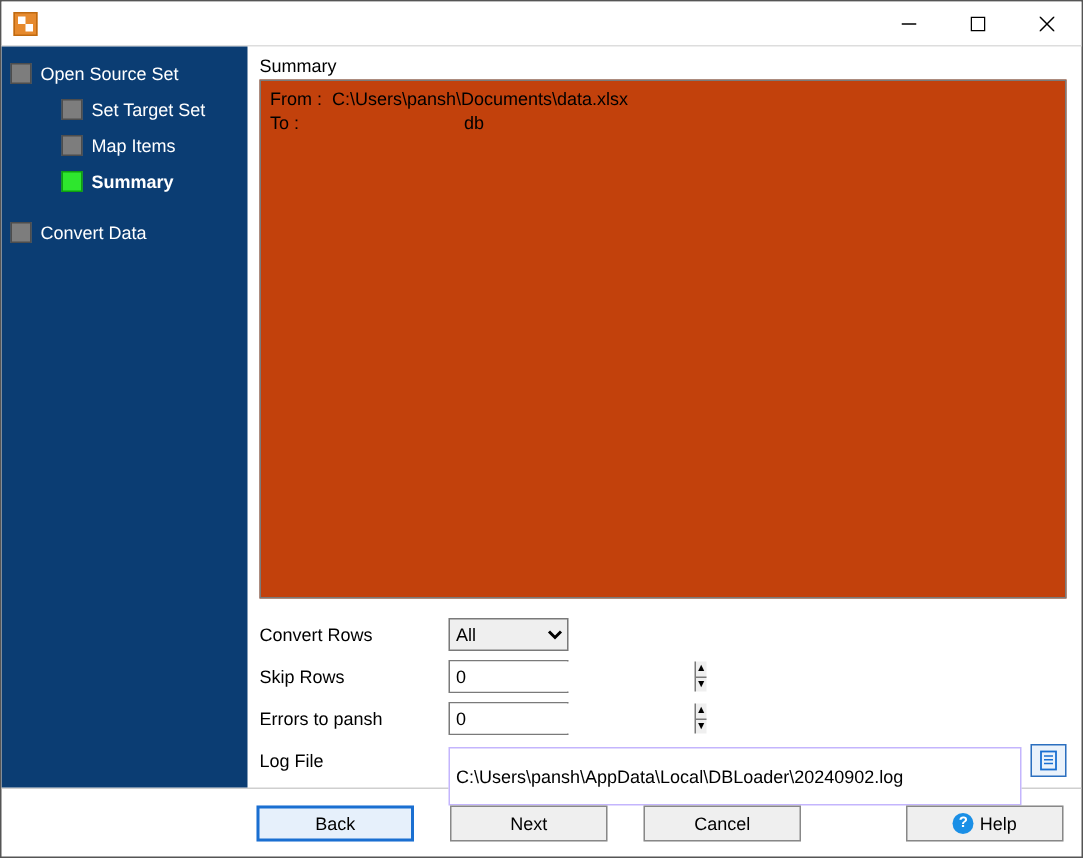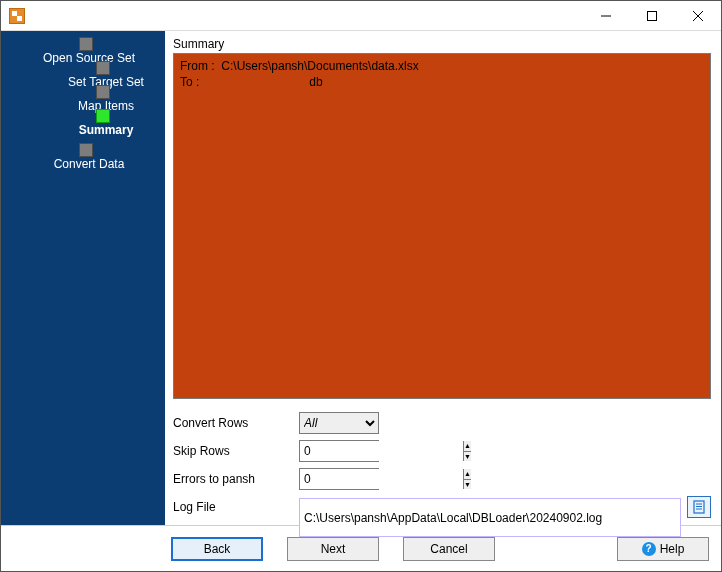--- a/index.html
+++ b/index.html
@@ -59,21 +59,20 @@
     background: #0b3d73;
     color: #fff;
     padding-top: 6px;
   }
   .tree-row {
     display: flex;
     align-items: center;
     height: 24px;
     padding-left: 6px;
     position: relative;
-    flex-direction: column;
   }
   .tree-row.child { padding-left: 40px; }
   .tree-row .node-box {
     width: 14px; height: 14px;
     background: #7d7d7d;
     border: 1px solid #4d4d4d;
     flex-shrink: 0;
   }
   .tree-row.current .node-box {
     background: #2ee62e;
@@ -123,21 +122,20 @@
   .form-row .spinner,
   .form-row input[type=text] {
     font-family: inherit;
     font-size: 12px;
   }
   .form-row select {
     width: 80px;
     height: 22px;
     border: 1px solid #7a7a7a;
     background: #efefef;
-    font-style: italic;
   }
   .spinner {
     display: inline-flex;
     width: 80px;
     height: 22px;
     border: 1px solid #7a7a7a;
   }
   .spinner input {
     flex: 1;
     border: none;
@@ -185,21 +183,21 @@
   
   .footer {
     height: 46px;
     border-top: 1px solid #cfcfcf;
     display: flex;
     align-items: center;
     padding: 0 12px 0 170px;
     gap: 24px;
   }
   .footer .btn {
-    width: 92px;
+    width: 105px;
     height: 24px;
     border: 1px solid #888;
     background: #efefef;
     display: flex;
     align-items: center;
     justify-content: center;
     font-size: 12px;
     cursor: pointer;
   }
   .footer .btn.primary {

